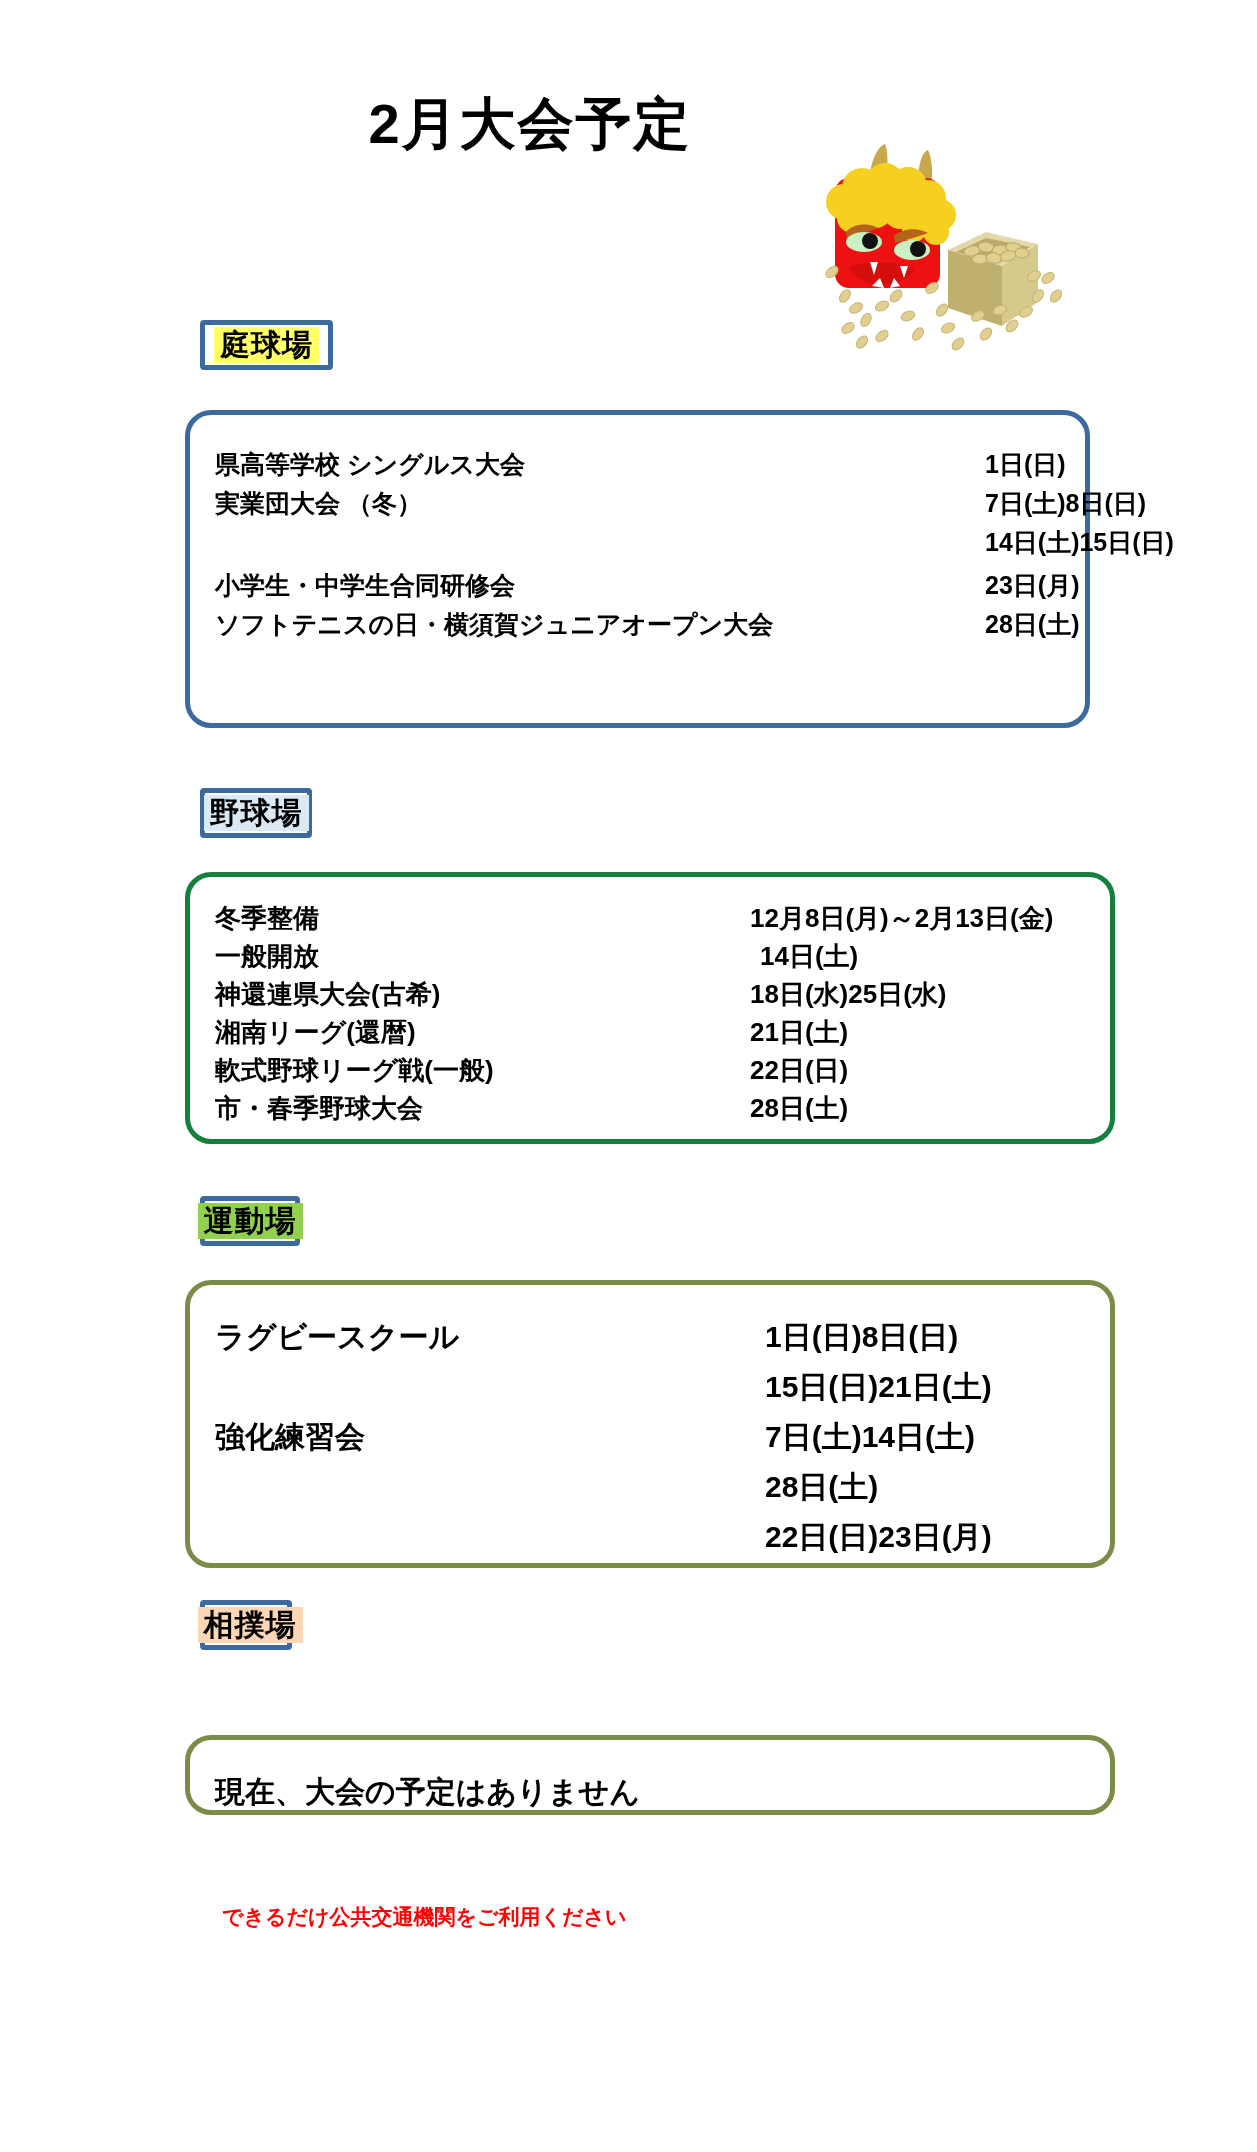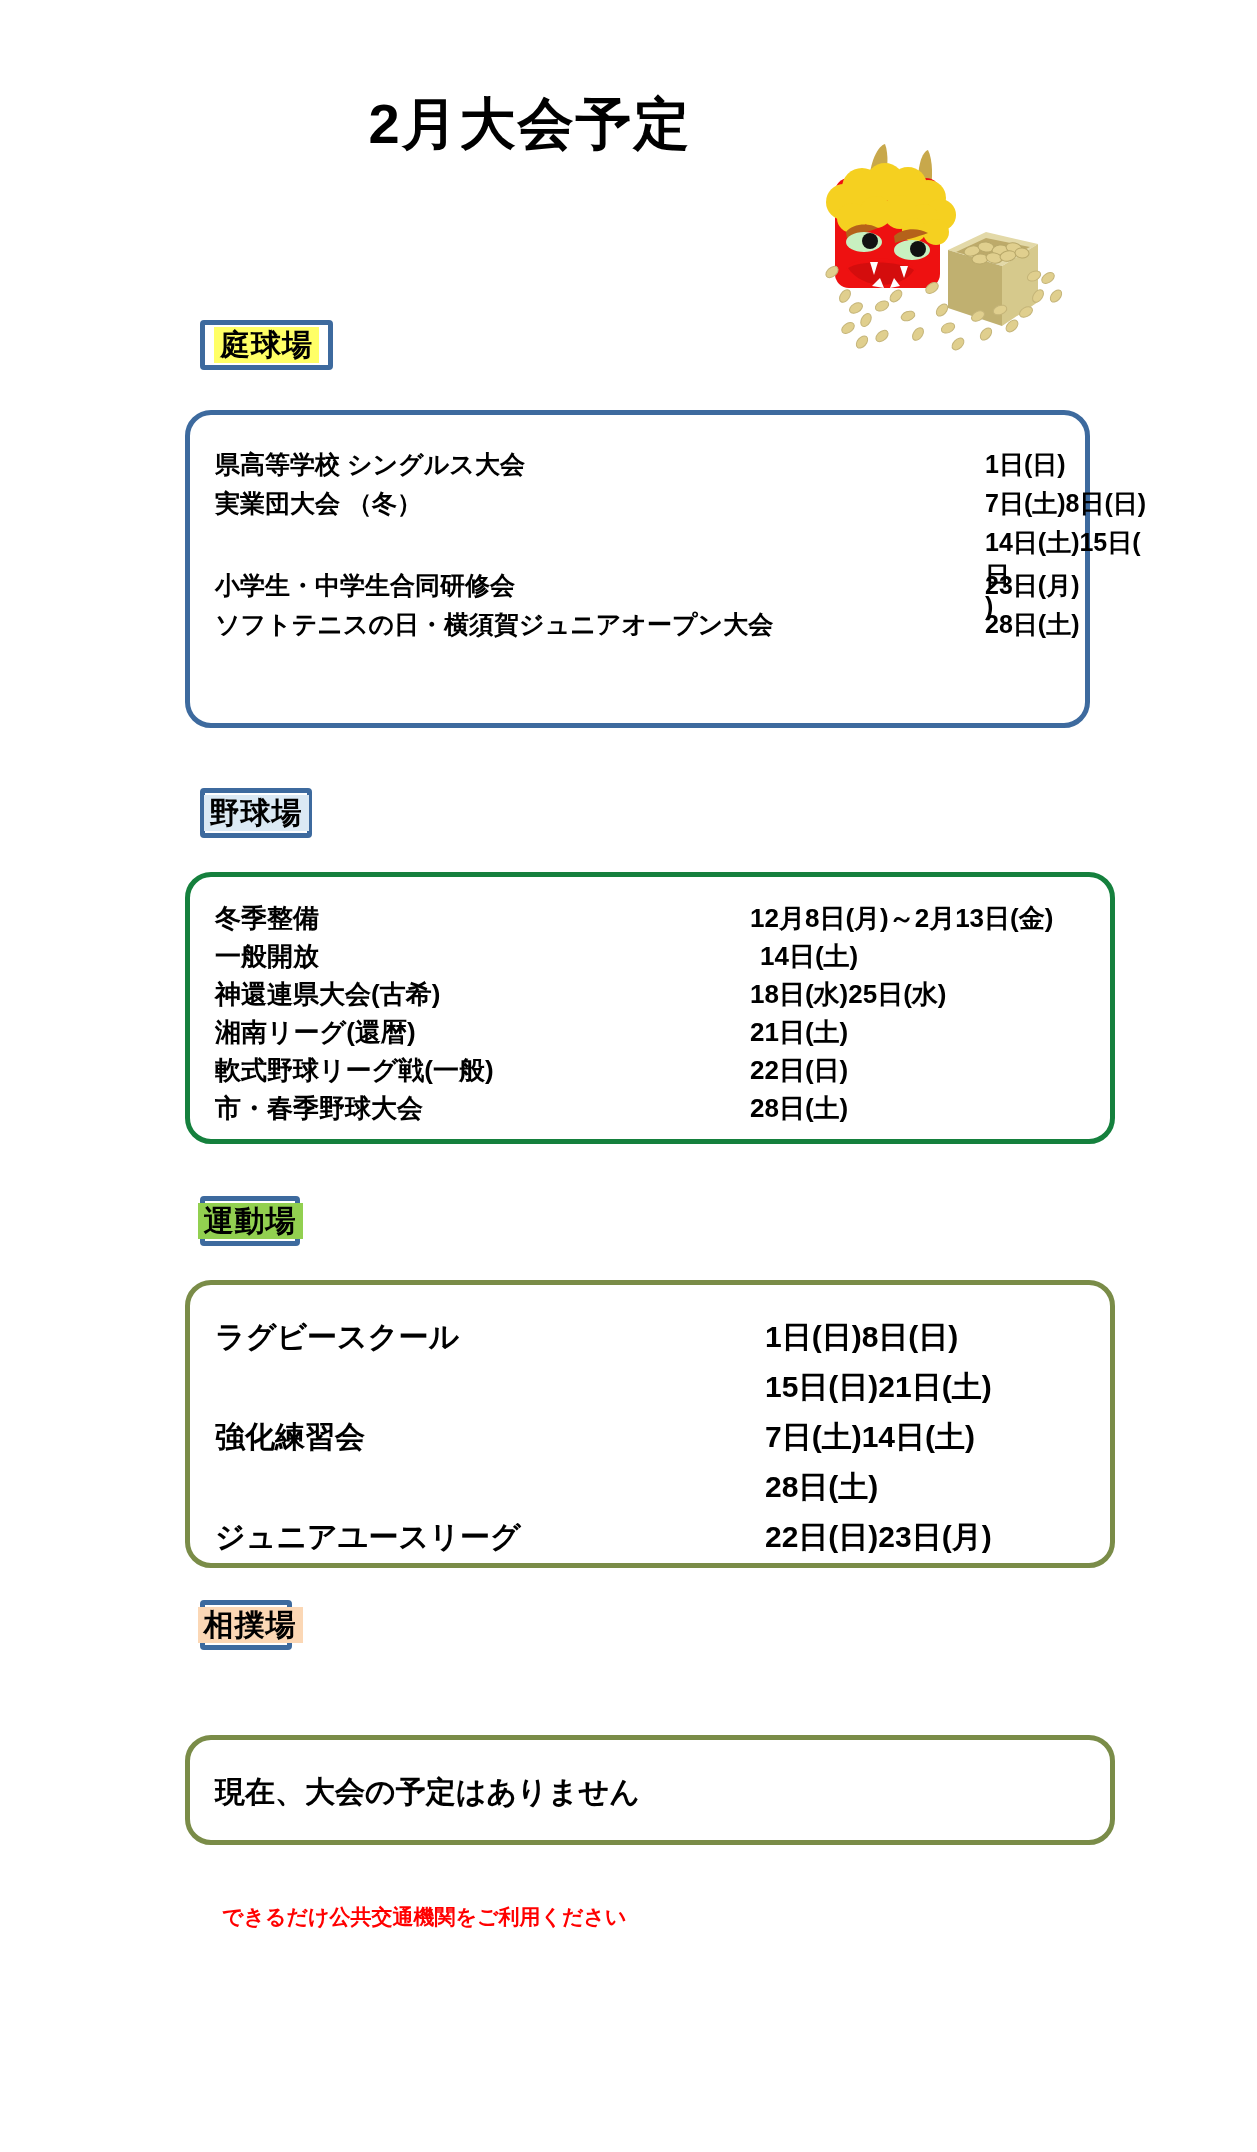--- a/index.html
+++ b/index.html
@@ -228,21 +228,21 @@
 
     <div class="row sz-s" style="left:25px; top:72px;">
       <span class="ev">実業団大会 （冬）</span>
     </div>
     <div class="row sz-s" style="left:795px; top:72px;">
       <span class="dt">7日(土)8日(</span>
         <span class="dt red">日</span>
         <span class="dt">)</span>
     </div>
 
-    <div class="row sz-s" style="left:795px; top:111px;flex-direction:column;">
+    <div class="row sz-s" style="left:795px; top:111px;">
       <span class="dt">14日(土)15日(</span>
         <span class="dt red">日</span>
         <span class="dt">)</span>
     </div>
 
     <div class="row sz-s" style="left:25px; top:154px;justify-content:center;">
       <span class="ev">小学生・中学生合同研修会</span>
     </div>
     <div class="row sz-s" style="left:795px; top:154px;">
       <span class="dt">23日(</span>
@@ -338,38 +338,35 @@
       <span class="ev">強化練習会</span>
     </div>
     <div class="row sz-l" style="left:575px; top:132px;">
       <span class="dt">7日(土)14日(土)</span>
     </div>
 
     <div class="row sz-l" style="left:575px; top:182px;">
       <span class="dt">28日(土)</span>
     </div>
 
-    <div class="row sz-l" style="left:25px; top:232px;">
-      <span class="ev">ジュニアユースリーグ</span>
-    </div>
     <div class="row sz-l" style="left:575px; top:232px;">
       <span class="dt">22日(</span>
         <span class="dt red">日</span>
         <span class="dt">)23日(</span>
         <span class="dt red">月</span>
         <span class="dt">)</span>
     </div>
   </div>
 </div>
 
 <div class="sec-head" style="left:200px; top:1600px; width:92px;padding-left:8px;">
   <span class="sec-head-inner" style="background:#fbd7b5;">相撲場</span>
 </div>
 
-<div class="box olive" style="left:185px; top:1735px; width:930px; height:110px;">
+<div class="box olive" style="left:185px; top:1735px; width:930px; height:80px;">
   <div class="rows">
     <div class="noevent" style="left:25px; top:32px;">現在、大会の予定はありません</div>
   </div>
 </div>
 
 <div class="note" style="left:208px; top:1902px;">
   <div style="padding-left:14px;">できるだけ公共交通機関をご利用ください</div>
 </div>
 
 </body></html>

